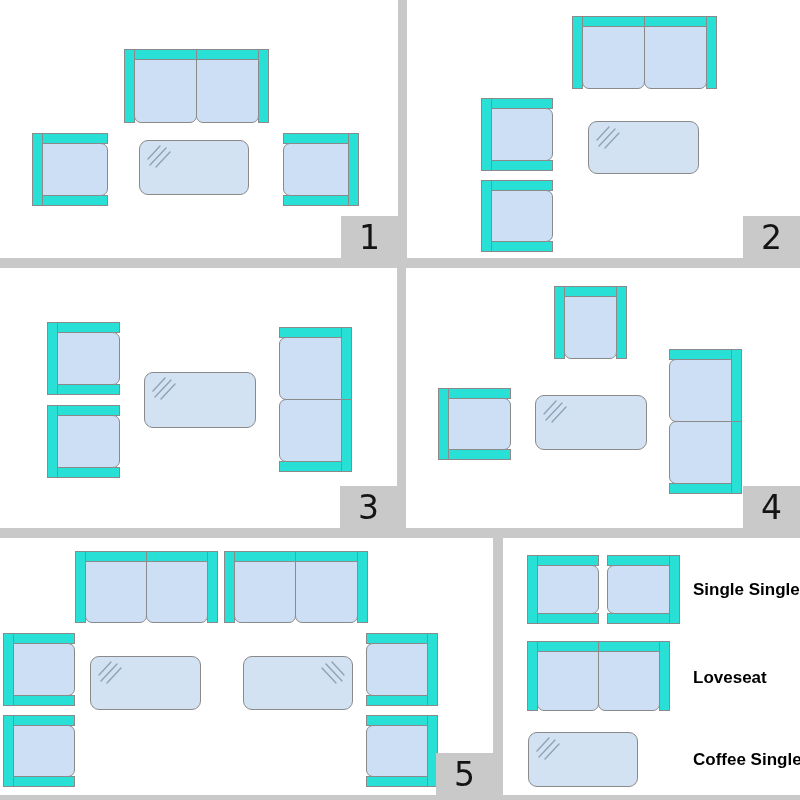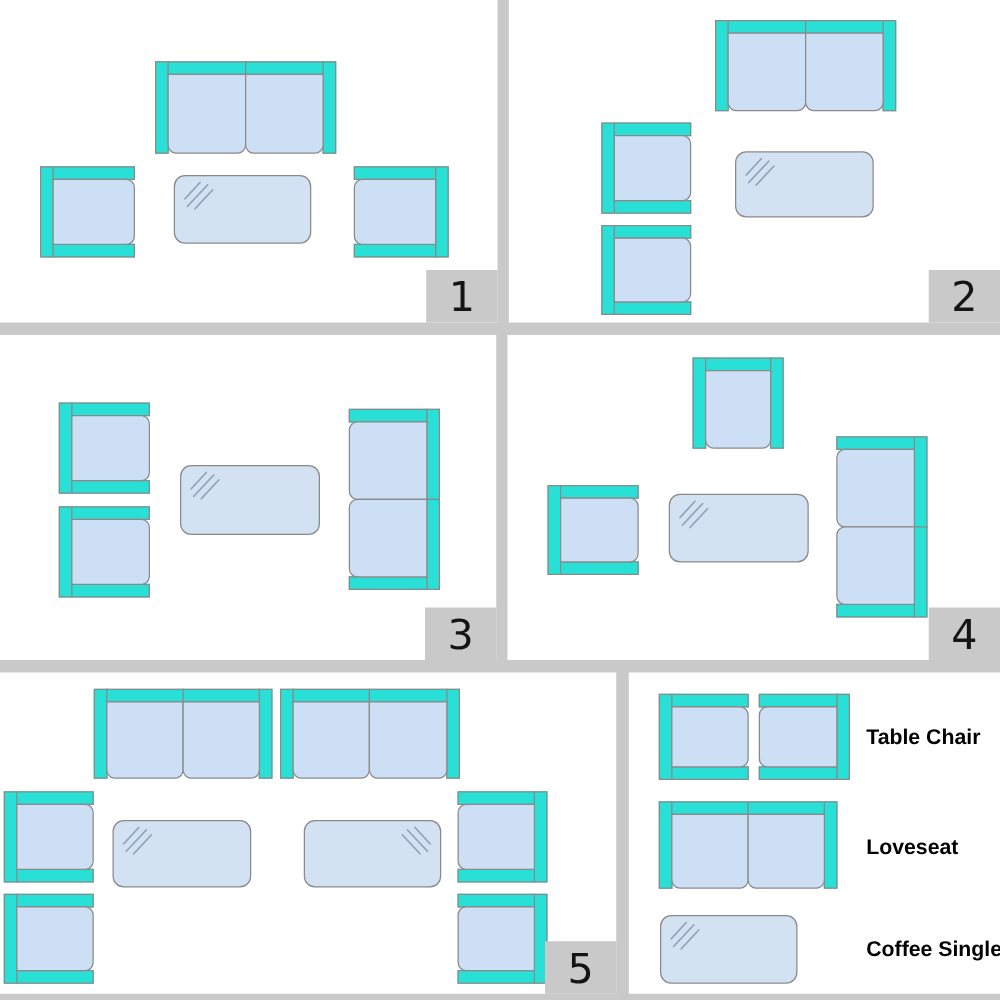--- a/index.html
+++ b/index.html
@@ -238,18 +238,18 @@
           <div class="bar" style="left: 71px; top: 0px; width: 62px; height: 11px;"></div>
           <div class="cushion" style="left: 10px; top: 10px; width: 62px; height: 60px; border-radius: 0px 0px 7px 7px;"></div>
           <div class="cushion" style="left: 71px; top: 10px; width: 62px; height: 60px; border-radius: 0px 0px 7px 7px;"></div>
         </div>
         <div class="piece ctable" style="left: 25px; top: 194px; width: 110px; height: 55px;">
           <svg class="sheen tl" width="28" height="26" viewBox="0 0 28 26">
             <path d="M2 14 L14 1 M4 20 L20 3 M10 22 L24 7" stroke="#8FA3B8" stroke-width="1.4" fill="none" stroke-linecap="round"></path>
           </svg>
         </div>
       </div>
-    <div class="legend-label" style="top:42px">Table Chair</div>
+    <div class="legend-label" style="top:42px">Single Single</div>
     <div class="legend-label" style="top:130px">Loveseat</div>
     <div class="legend-label" style="top:212px">Coffee Single</div>
   </div>
 
 </div>
 
 </body></html>

